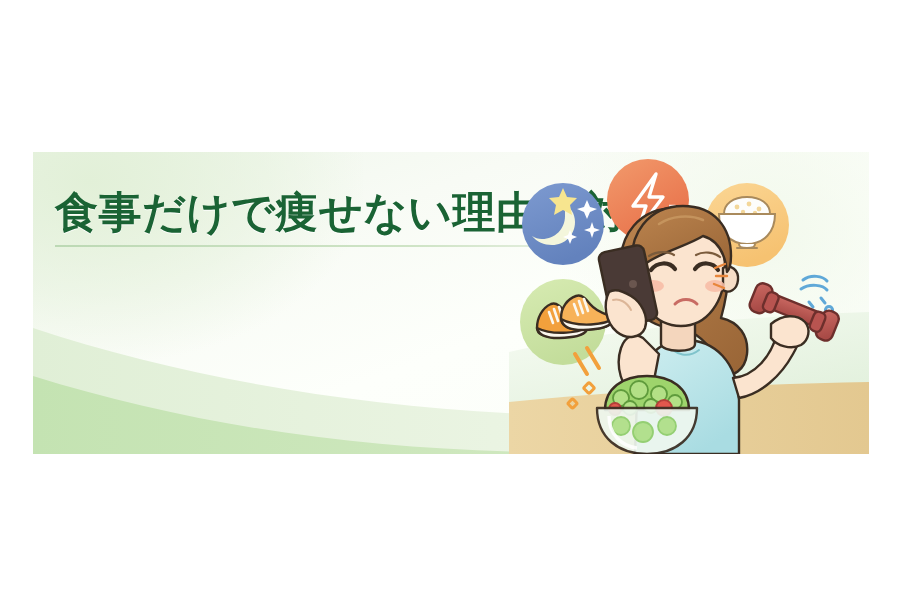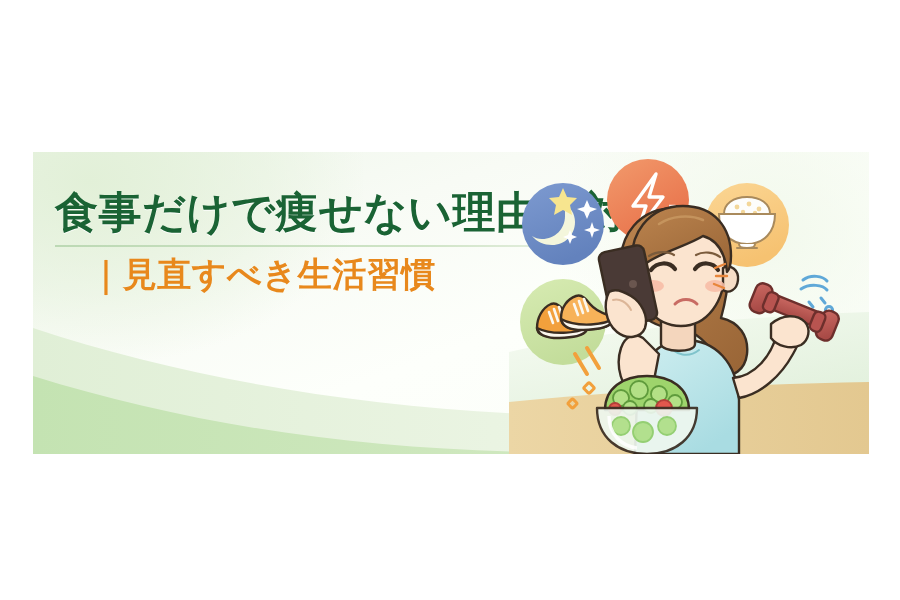--- a/index.html
+++ b/index.html
@@ -121,21 +121,20 @@
           <stop offset="1" stop-color="#dcefd0"></stop>
         </linearGradient>
       </defs>
       <path d="M0,44 C230,120 520,152 836,120 L836,170 L0,170 Z" fill="url(#wLight)"></path>
       <path d="M0,92 C250,170 530,186 836,150 L836,170 L0,170 Z" fill="url(#wMid)"></path>
     </svg>
 
     <div id="text-block">
       <div id="main-title">食事だけで痩せない理由と対処</div>
       <div id="title-divider"></div>
-      <div id="sub-title">｜見直すべき生活習慣</div>
     </div>
 
     <svg id="illustration" viewBox="0 0 360 302">
       <defs>
         <linearGradient id="boltCircle" x1="0" y1="0" x2="0.6" y2="1">
           <stop offset="0" stop-color="#f29a6c"></stop>
           <stop offset="1" stop-color="#e8714a"></stop>
         </linearGradient>
         <linearGradient id="moonCircle" x1="0" y1="0" x2="0.4" y2="1">
           <stop offset="0" stop-color="#7d9ad0"></stop>

